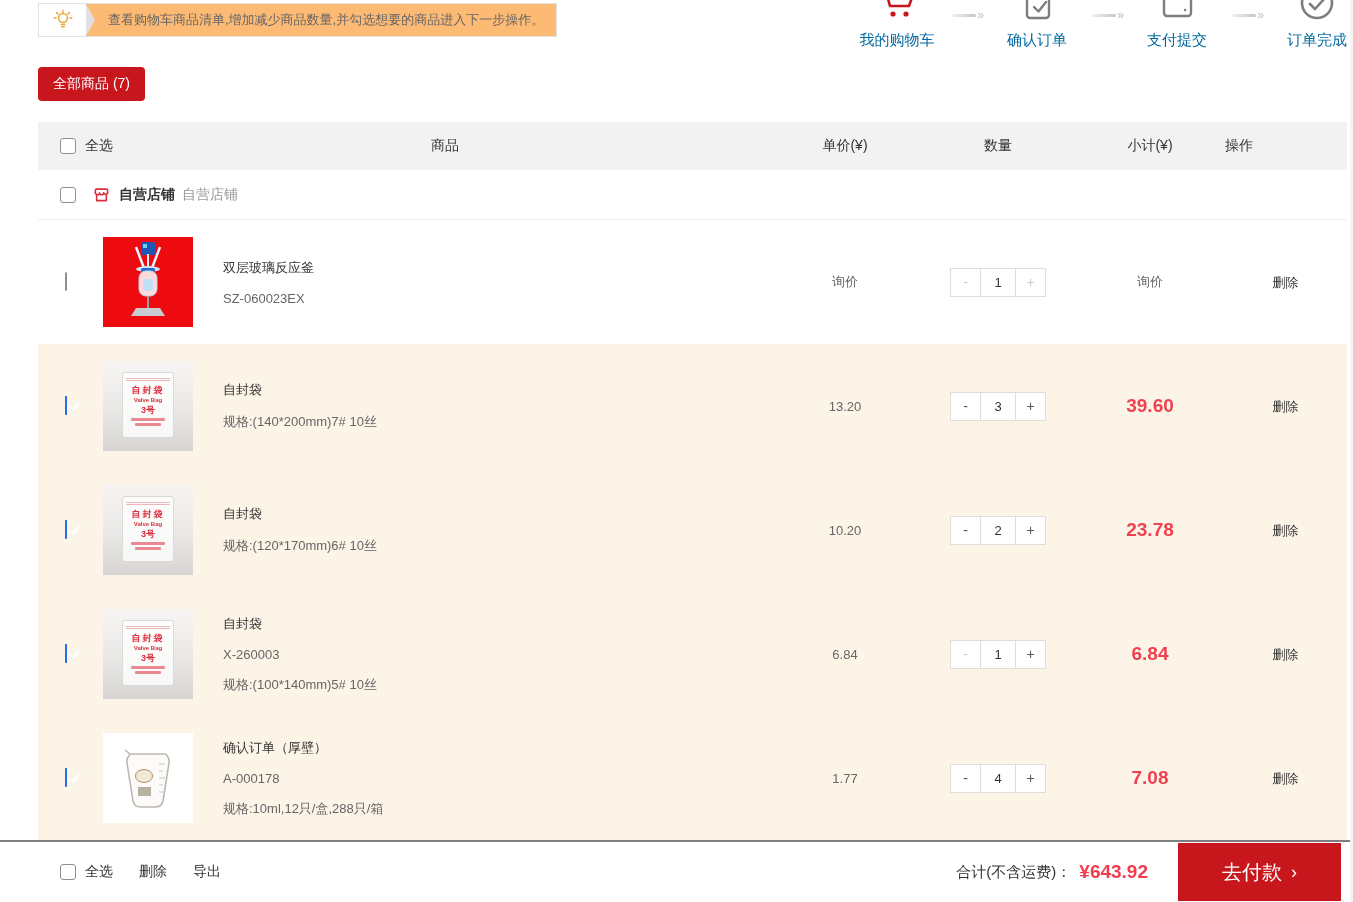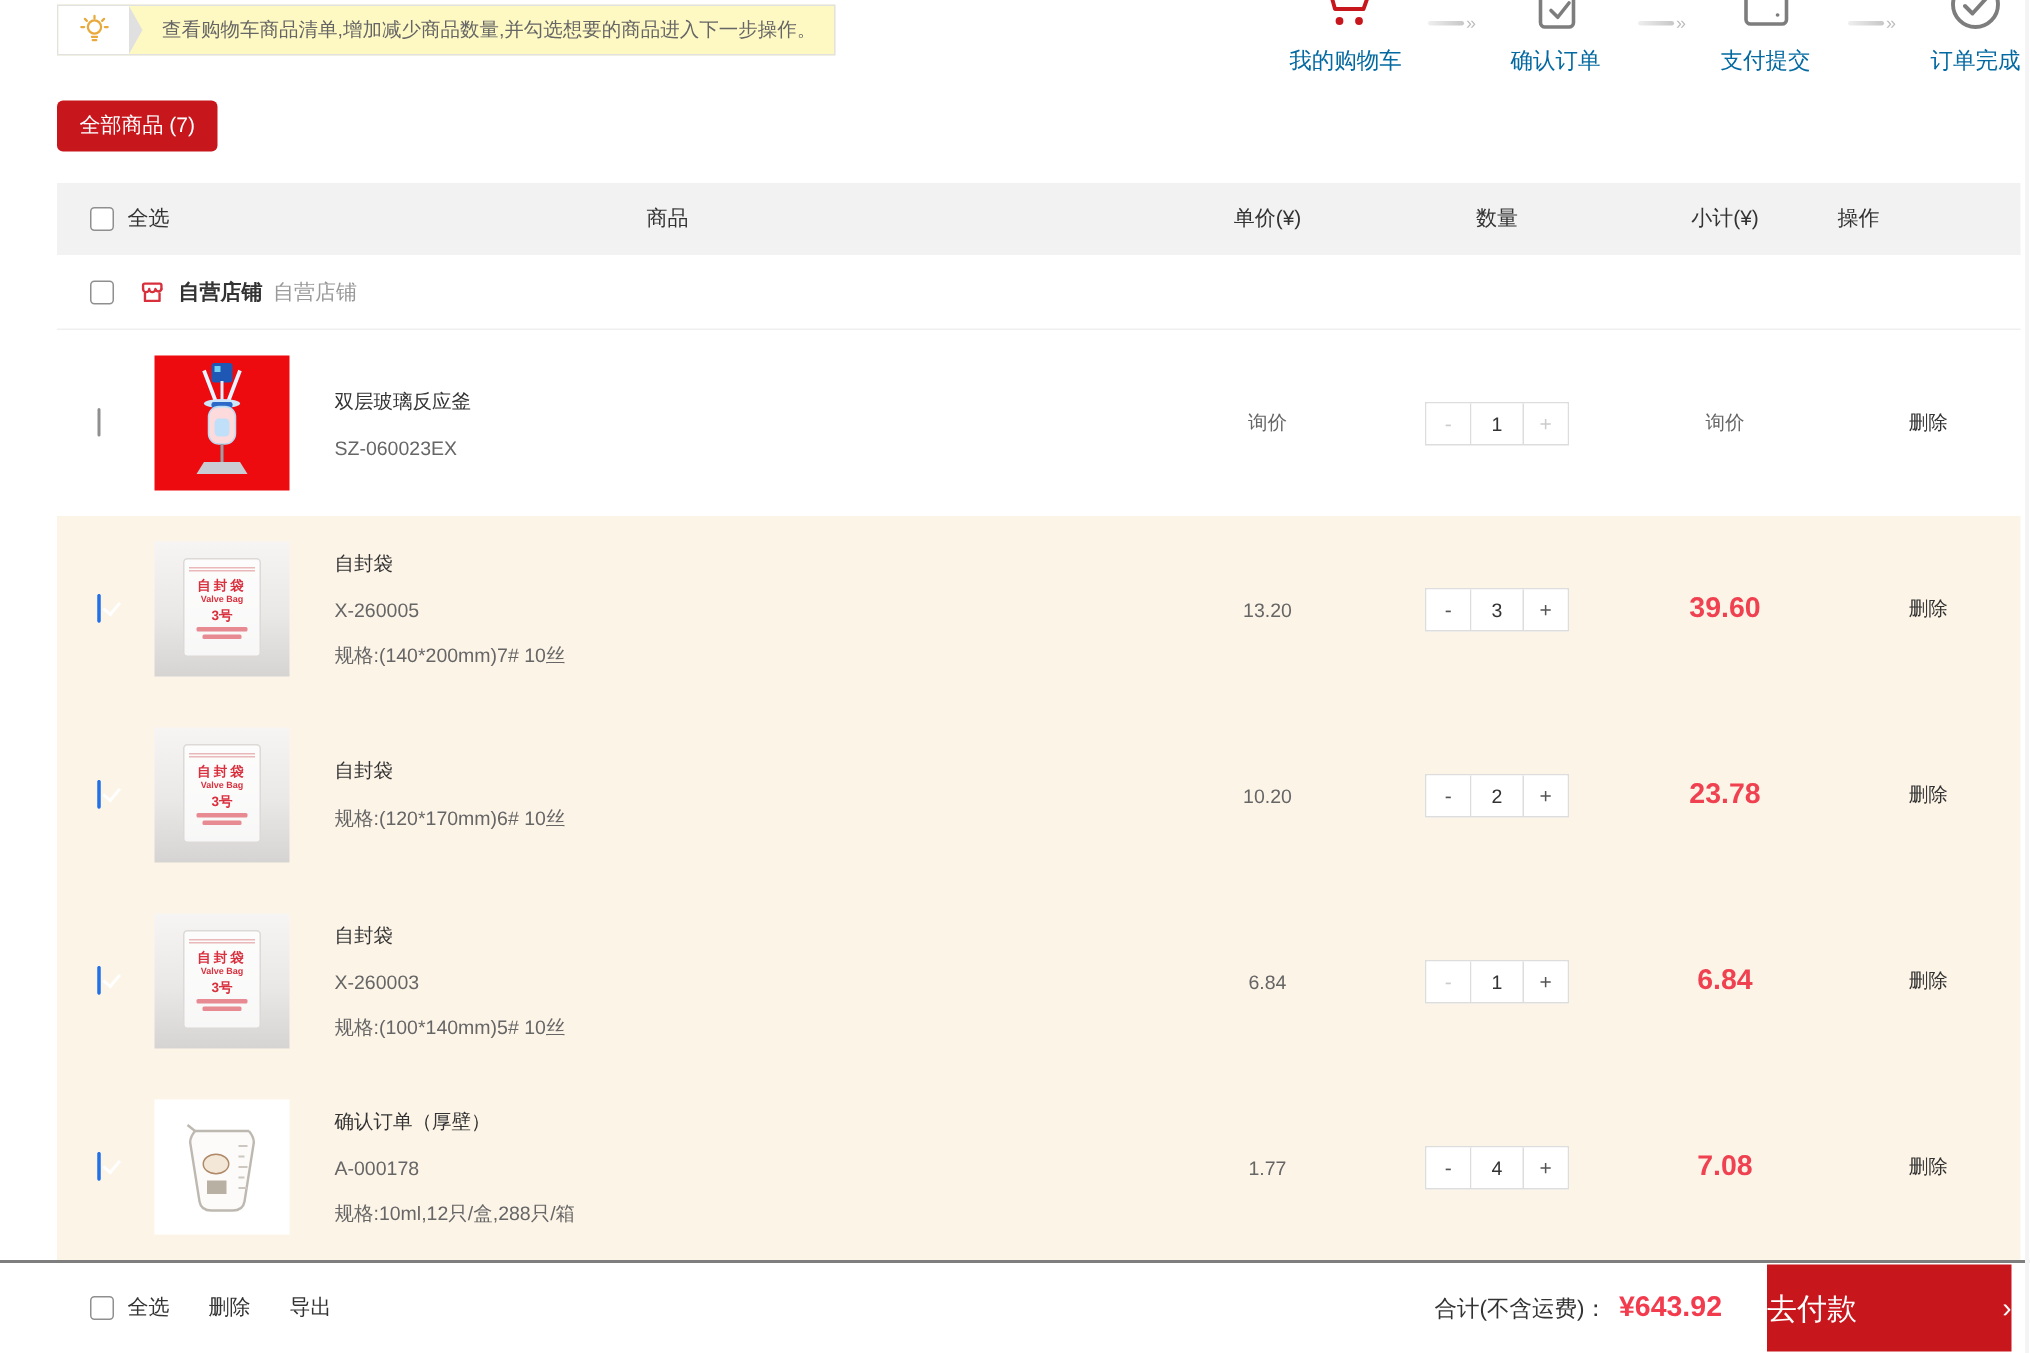--- a/index.html
+++ b/index.html
@@ -2,21 +2,21 @@
 <html><head>
 <meta charset="utf-8">
 <style>
   * { margin:0; padding:0; box-sizing:border-box; }
   html,body { background:#fff; }
   body { font-family:"Liberation Sans","DejaVu Sans",sans-serif; }
   .page { position:relative; width:1353px; height:902px; overflow:hidden; background:#fff; }
 
   
   .tipbar { position:absolute; left:38px; top:3px; width:519px; height:34px;
-            border:1px solid #e2e2e2; background:#fef9c3; display:flex; align-items:center; }
+            border:1px solid #e2e2e2; background:#fdba74; display:flex; align-items:center; }
   .tip-icon-cell { width:47px; height:100%; background:#fff; display:flex; align-items:center; justify-content:center; }
   .tip-arrow { width:0; height:0; border-left:9px solid #e0e0e0; border-top:16px solid transparent; border-bottom:16px solid transparent; }
   .tip-text { margin-left:13px; font-size:13px; color:#666; white-space:nowrap; }
 
   
   .steps { position:absolute; left:842px; top:0; display:flex; align-items:flex-start; }
   .step { width:110px; display:flex; flex-direction:column; align-items:center; }
   .step-iconbox { height:24px; overflow:hidden; }
   .step-iconbox svg { width:44px; height:40px; margin-top:-16px; display:block; }
   .step-label { margin-top:7px; font-size:15px; color:#0369a1; white-space:nowrap; }
@@ -87,21 +87,21 @@
 
   
   .footer { position:absolute; left:0; right:0; bottom:0; height:62px; background:#fff;
             border-top:2px solid #7e7e7e; display:flex; align-items:center; padding-left:60px; }
   .footer .f-label { margin-left:9px; font-size:14px; color:#333; cursor:pointer; }
   .footer .f-link { margin-left:26px; font-size:14px; color:#333; cursor:pointer; }
   .f-right { margin-left:auto; display:flex; align-items:center; }
   .total-label { font-size:15px; color:#333; }
   .total-value { margin-left:8px; font-size:19px; font-weight:bold; color:#f33b4e; }
   .pay { margin-left:30px; margin-right:12px; width:163px; height:58px; background:#c8161d; color:#fff;
-         border:none; font-size:20px; display:flex; align-items:center; justify-content:space-between; gap:9px;
+         border:none; font-size:20px; display:flex; align-items:center; justify-content:center; gap:9px;
          cursor:pointer; font-family:inherit; }
   .pay .arrow { font-size:18px; line-height:1; }
 
   .scroll-edge { position:absolute; right:0; top:0; bottom:0; width:3px; background:#f4f4f4; }
 </style>
 </head>
 <body>
 
 <div class="page">
 
@@ -241,21 +241,20 @@
               <div class="en">Valve Bag</div>
               <div class="num">3号</div>
               <div class="bagbar"></div>
                 <div class="bagbar b2"></div>
             </div>
           </div>
         </div>
       </div>
       <div class="info-cell">
         <div class="p-title">自封袋</div>
-        <div class="p-code">X-260005</div>
         <div class="p-spec">规格:(140*200mm)7# 10丝</div>
       </div>
       <div class="price-cell">13.20</div>
       <div class="qty-cell">
         <div class="stepper">
           <button class="sbtn minus">-</button>
           <input class="qty-input" value="3" style="">
           <button class="sbtn plus">+</button>
         </div>
       </div>

